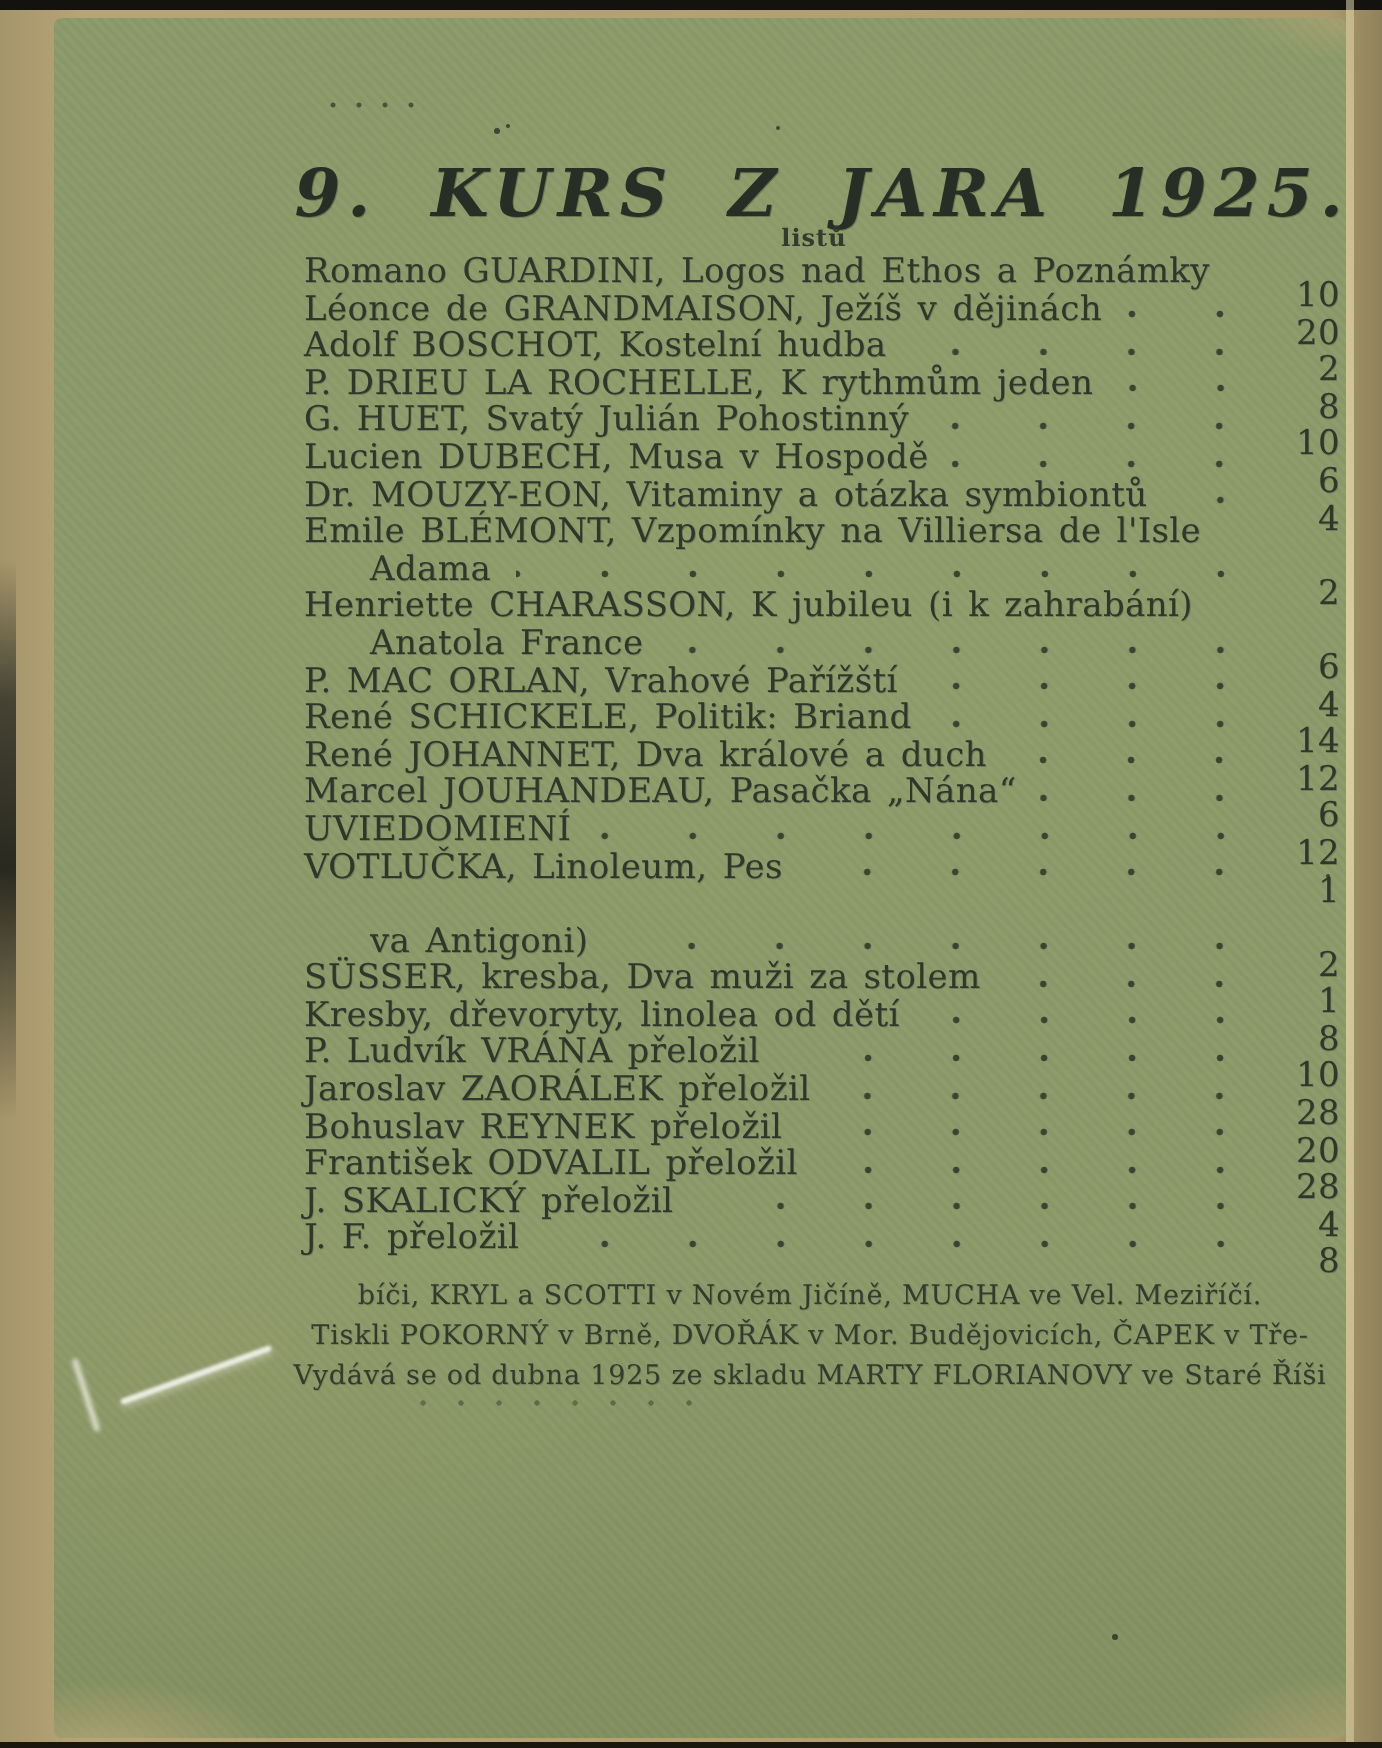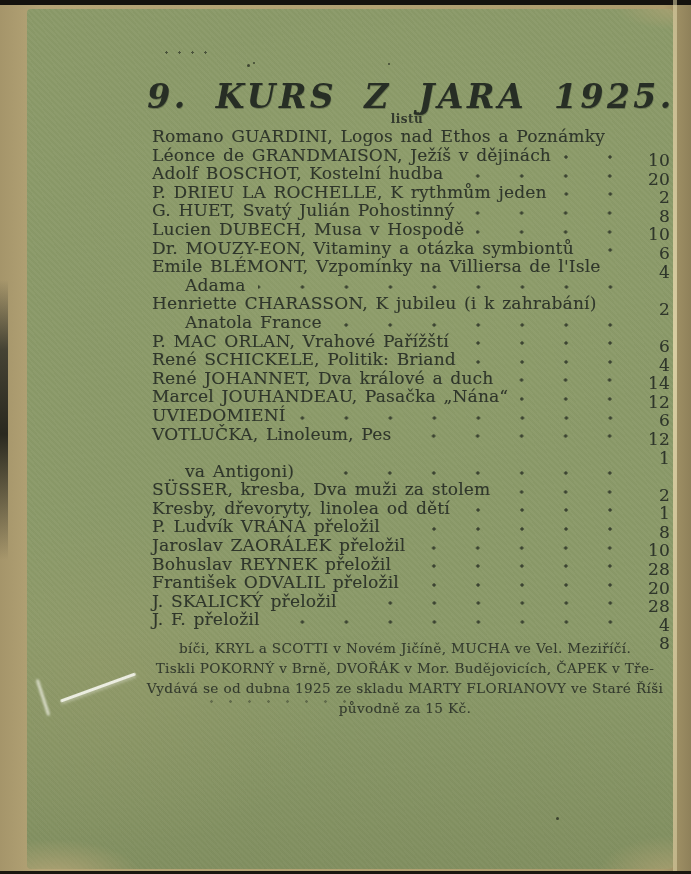--- a/index.html
+++ b/index.html
@@ -32,21 +32,21 @@
   .title {
     font-style:italic; font-size:33px; letter-spacing:3.5px; word-spacing:12px;
     white-space:nowrap; color:#272e25; font-weight:bold;
     text-shadow:.5px .5px 0 rgba(30,36,26,.3);
     margin-top:11px;
   }
   .col-header { text-align:center; font-size:12px; line-height:15px; margin-top:2px;
     padding-right:8px; letter-spacing:.5px; color:#333a2e;font-weight:bold; }
   .toc { font-size:17px; letter-spacing:.2px; word-spacing:2px;
     text-shadow:.4px .4px 0 rgba(30,36,26,.25); }
-  .row { display:flex; align-items:flex-start; height:18.6px; line-height:18.6px; white-space:nowrap; }
+  .row { display:flex; align-items:center; height:18.6px; line-height:18.6px; white-space:nowrap; }
   .row .label { flex:0 0 auto; }
   .row.indent .label { padding-left:33px; }
   .leader { flex:1 1 auto; align-self:flex-end; height:6px; margin:0 8px 4px 12px;
     background-image:radial-gradient(circle, rgba(44,51,39,.85) 1.4px, rgba(44,51,39,0) 1.9px);
     background-size:44px 6px; background-repeat:repeat-x; background-position:right center; }
   .leader.empty { background:none; }
   .page-num { flex:0 0 auto; min-width:30px; text-align:right;margin-top:24px; }
   .colophon { margin-top:9px; margin-left:-12px; text-align:center; font-size:13.5px;
     line-height:20px; letter-spacing:.4px; color:#333a2e;
     text-shadow:.4px .4px 0 rgba(30,36,26,.2); }
@@ -211,21 +211,20 @@
           <div class="row">
             <span class="label">J. F. přeložil</span>
             <span class="leader"></span>
             <span class="page-num">8</span>
           </div>
         </div>
       <div class="colophon" id="colophon">
           <div class="colophon-line">bíči, KRYL a SCOTTI v Novém Jičíně, MUCHA ve Vel. Meziříčí.</div>
           <div class="colophon-line">Tiskli POKORNÝ v Brně, DVOŘÁK v Mor. Budějovicích, ČAPEK v Tře-</div>
           <div class="colophon-line">Vydává se od dubna 1925 ze skladu MARTY FLORIANOVY ve Staré Říši</div>
-          <div class="colophon-line">původně za 15 Kč.</div>
         </div>
     </div>
   </div>
 
   <div class="page-cream-line artifact"></div>
   <div class="artifact dots-top"></div>
   <div class="artifact dots-bottom"></div>
   <div class="artifact scratch1"></div>
   <div class="artifact scratch2"></div>
   <div class="artifact speck" style="left:247px; top:64px;"></div>

